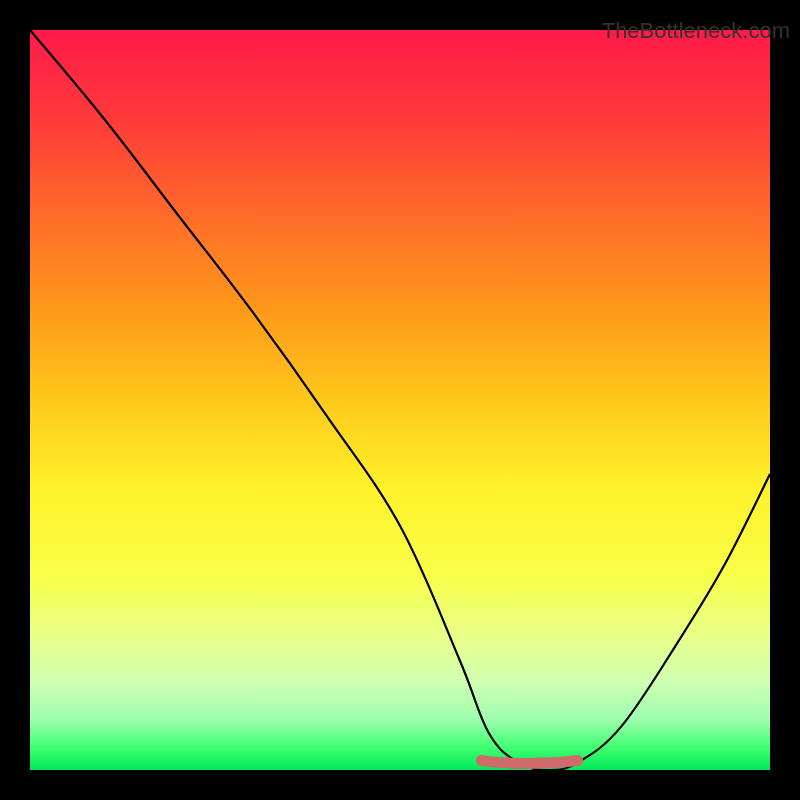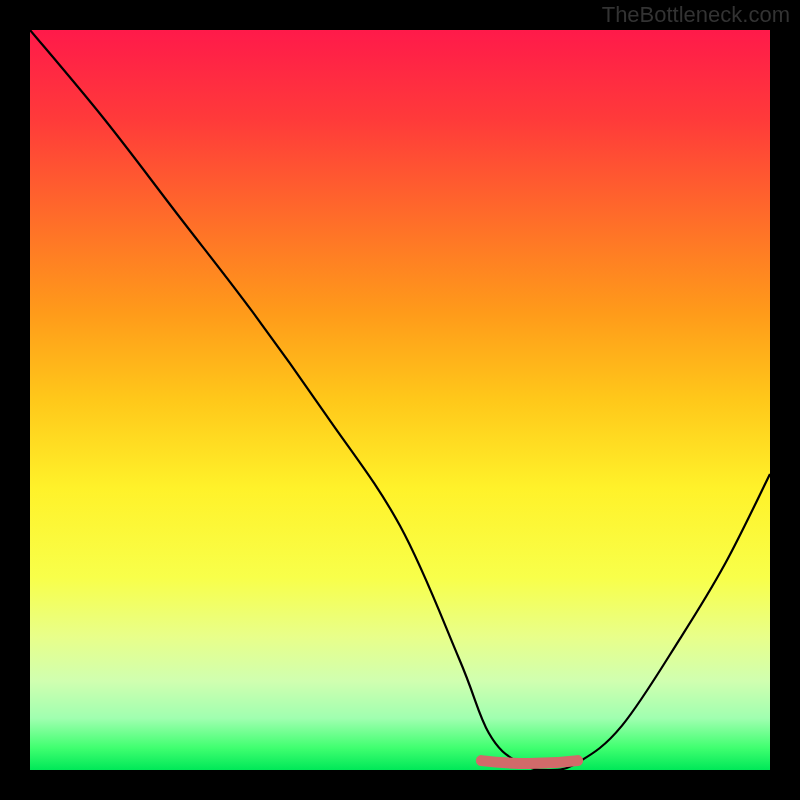--- a/index.html
+++ b/index.html
@@ -6,21 +6,21 @@
     margin: 0;
     padding: 0;
     width: 800px;
     height: 800px;
     background: #000;
     position: relative;
     font-family: Arial, sans-serif;
   }
   .watermark {
     position: absolute;
-    top: 2px;
+    top: 18px;
     right: 10px;
     color: #333;
     font-size: 22px;
     font-weight: normal;
     z-index: 10;
   }
   .plot-area {
     position: absolute;
     top: 30px;
     left: 30px;

